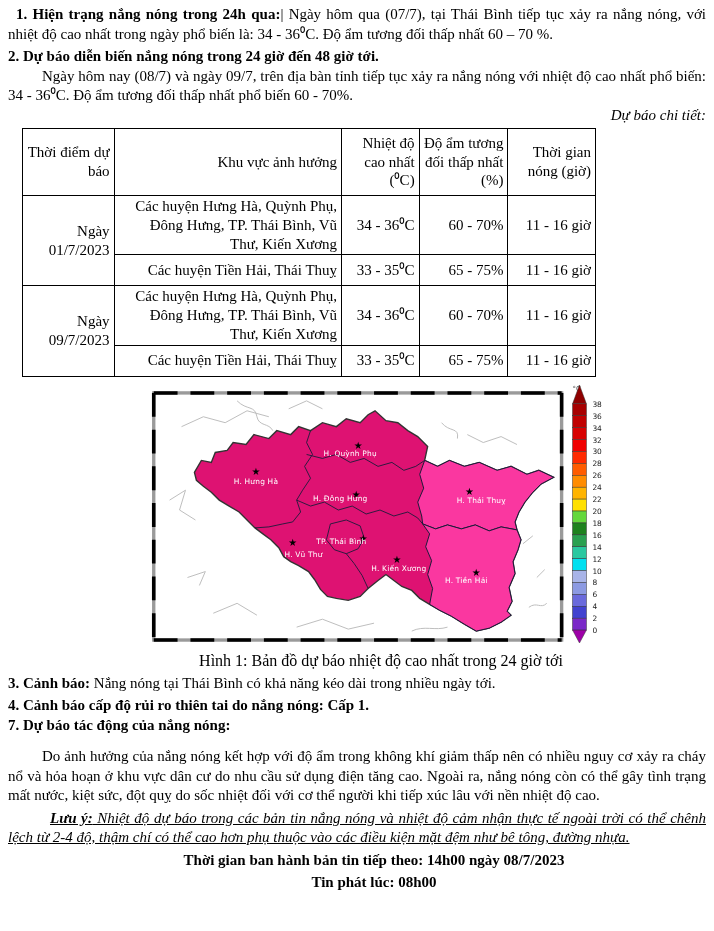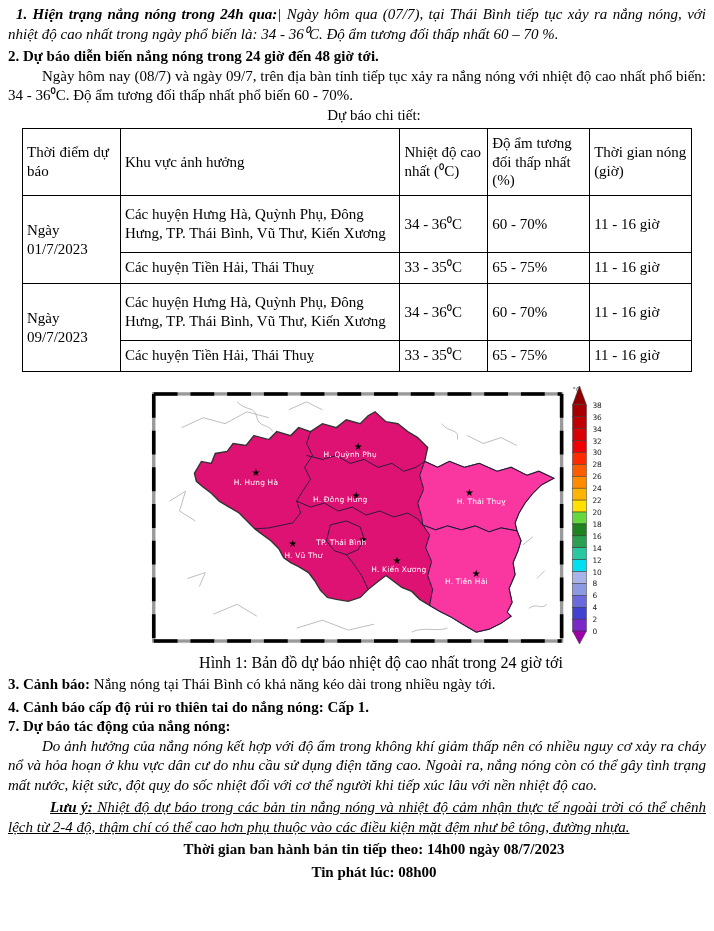--- a/index.html
+++ b/index.html
@@ -1,34 +1,34 @@
 <!DOCTYPE html>
 <html><head>
 <meta charset="utf-8">
 <style>
   html,body{margin:0;padding:0;background:#fff;}
   body{width:714px;height:931px;color:#000;font-family:"Liberation Serif",serif;overflow:hidden;}
   .page{padding:5px 8px 0 8px;font-size:15px;line-height:1.3;}
   p{margin:0;text-align:justify;}
   .mt{margin-top:3px;}
   b{font-weight:bold;}
-  .p1{text-indent:8px;font-style:italic;}
+  .p1{text-indent:8px;}
   .first-indent{text-indent:34px;}
-  .detail-label{margin-left:34px;text-align:center;}
+  .detail-label{font-style:italic;margin-left:34px;text-align:right;}
   
-  table.fc{border-collapse:collapse;width:670px;margin:3px 0 12px 14px;font-size:15px;text-align:left;}
+  table.fc{border-collapse:collapse;width:574px;margin:3px 0 6px 14px;font-size:15px;text-align:right;}
   table.fc th,table.fc td{border:1.4px solid #000;padding:1px 4px;font-weight:normal;vertical-align:middle;}
   table.fc thead th{height:64px;line-height:1.25;}
   tr.tall td{height:54px;line-height:1.25;}
   tr.short td{height:28px;}
   
   .figure{width:462px;margin:4px 0 0 142px;}
   .caption{text-align:center;font-size:16px;margin:1px 0 2px 0;}
   
-  .impact{font-style:italic;text-indent:34px;}
+  .impact{text-indent:34px;margin-top:12px;}
   .note{font-style:italic;text-indent:42px;text-decoration:underline;}
   .note b{font-style:italic;}
   .footer-line{font-weight:bold;margin-left:34px;text-align:center;margin-top:3px;}
   svg text{font-family:"DejaVu Sans",sans-serif;}
 </style>
 </head>
 <body>
 
 <div class="page">
 

